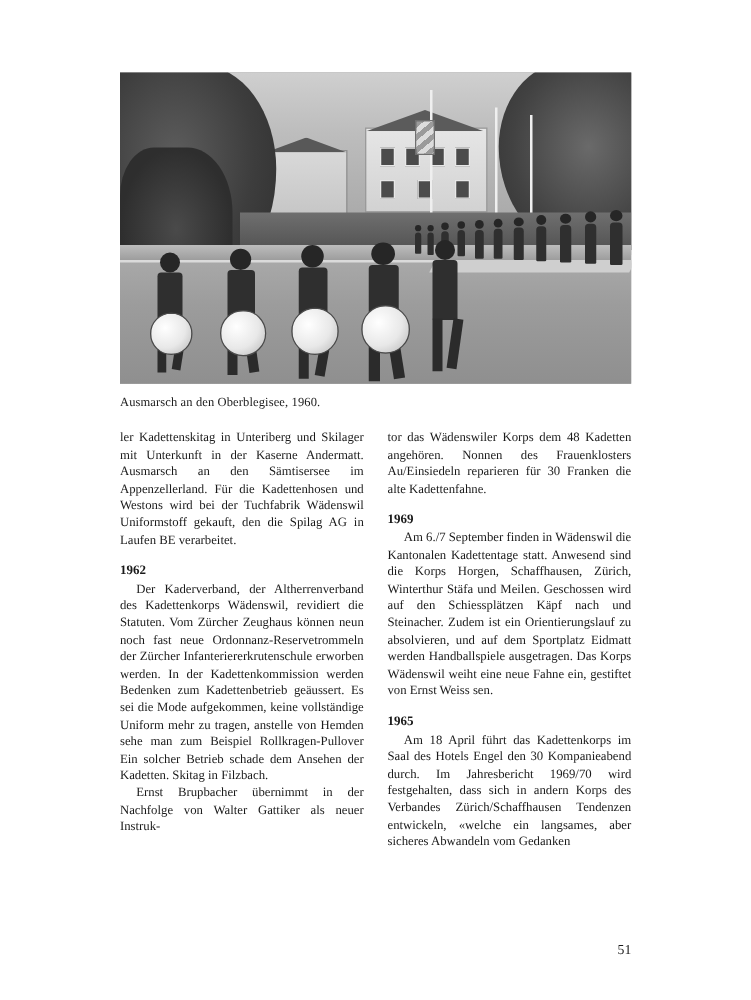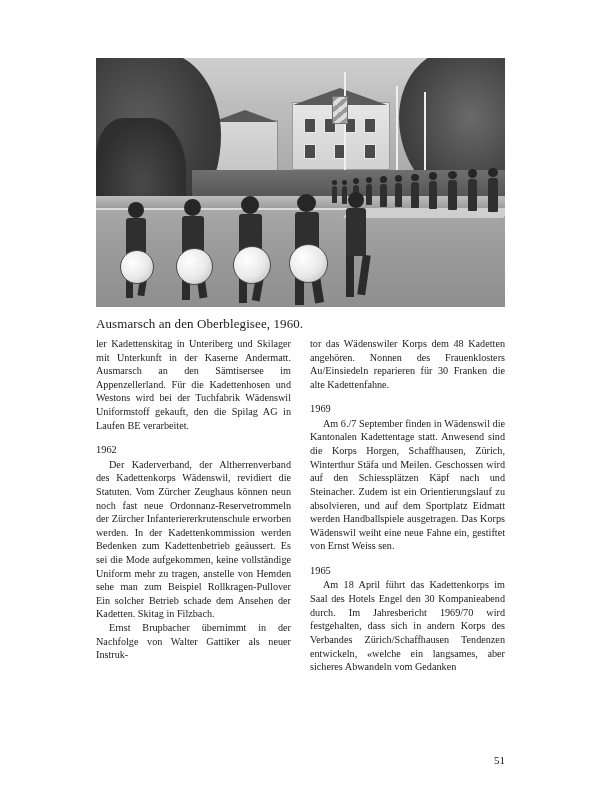--- a/index.html
+++ b/index.html
@@ -149,29 +149,29 @@
     background: #2b2b2b;
   }
   .drum {
     position: absolute;
     background: radial-gradient(circle at 35% 35%, #ffffff 0%, #e8e8e8 55%, #b5b5b5 100%);
     border: 1px solid #4a4a4a;
     border-radius: 50%;
   }
   .caption {
     margin-top: 9px;
-    font-size: 13px;
+    font-size: 10px;
     line-height: 1.3;
     color: #1a1a1a;
     letter-spacing: 0.1px;
   }
 
   
   .columns {
-    margin-top: 4px;
+    margin-top: 15px;
     display: flex;
     gap: 19px;
     width: 409px;
     justify-content: space-between;
   }
   .col {
     width: 195px;
     font-size: 10.2px;
     line-height: 1.335;
     text-align: justify;
@@ -180,21 +180,21 @@
   .col p {
     margin: 0;
     text-indent: 13px;
   }
   .col p.noindent {
     text-indent: 0;
   }
   .col h3 {
     margin: 11px 0 1px 0;
     font-size: 10.4px;
-    font-weight: normal;
+    font-weight: bold;
     line-height: 1.3;
   }
   .pagenum {
     position: absolute;
     right: 96px;
     bottom: 34px;
     font-size: 11px;
   }
 </style>
 </head>

